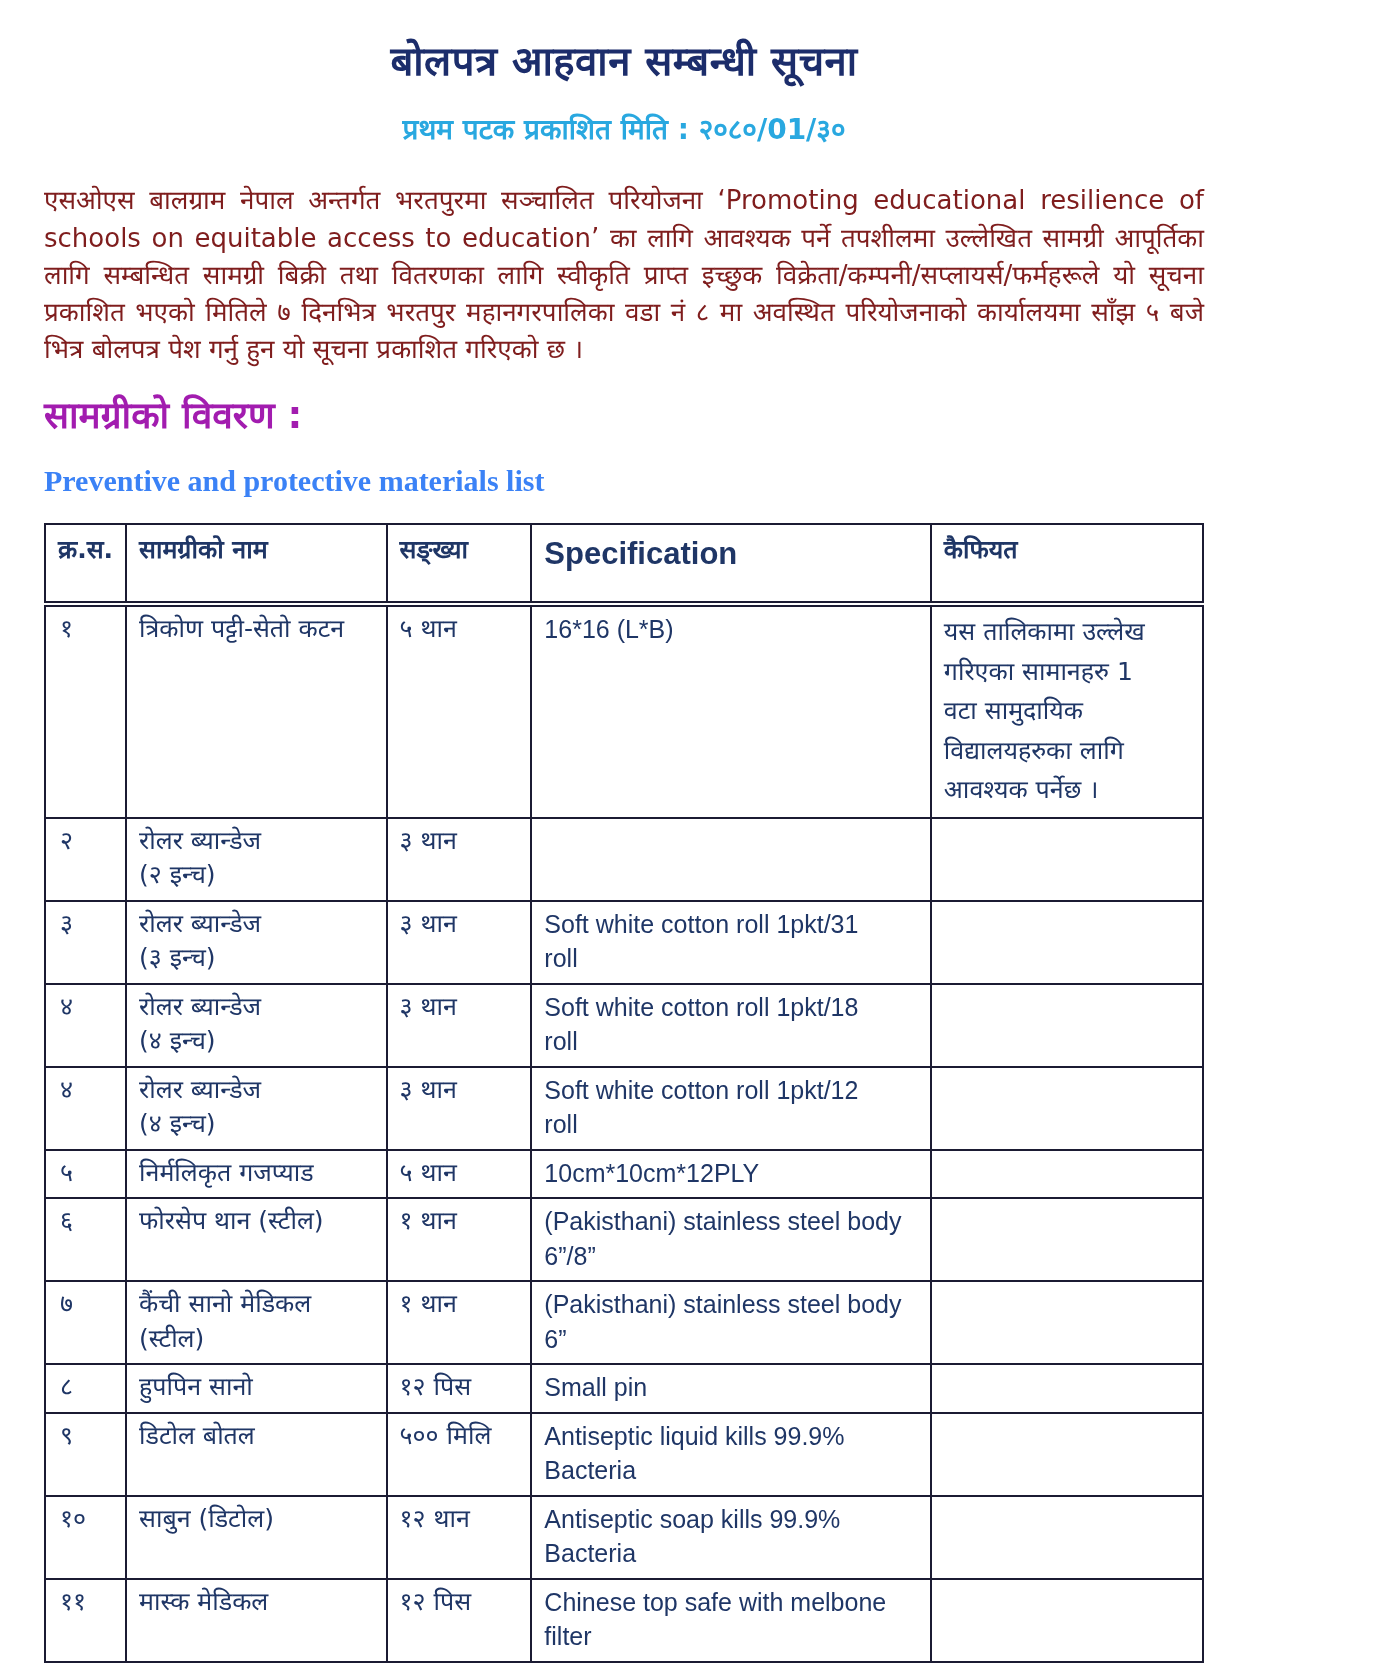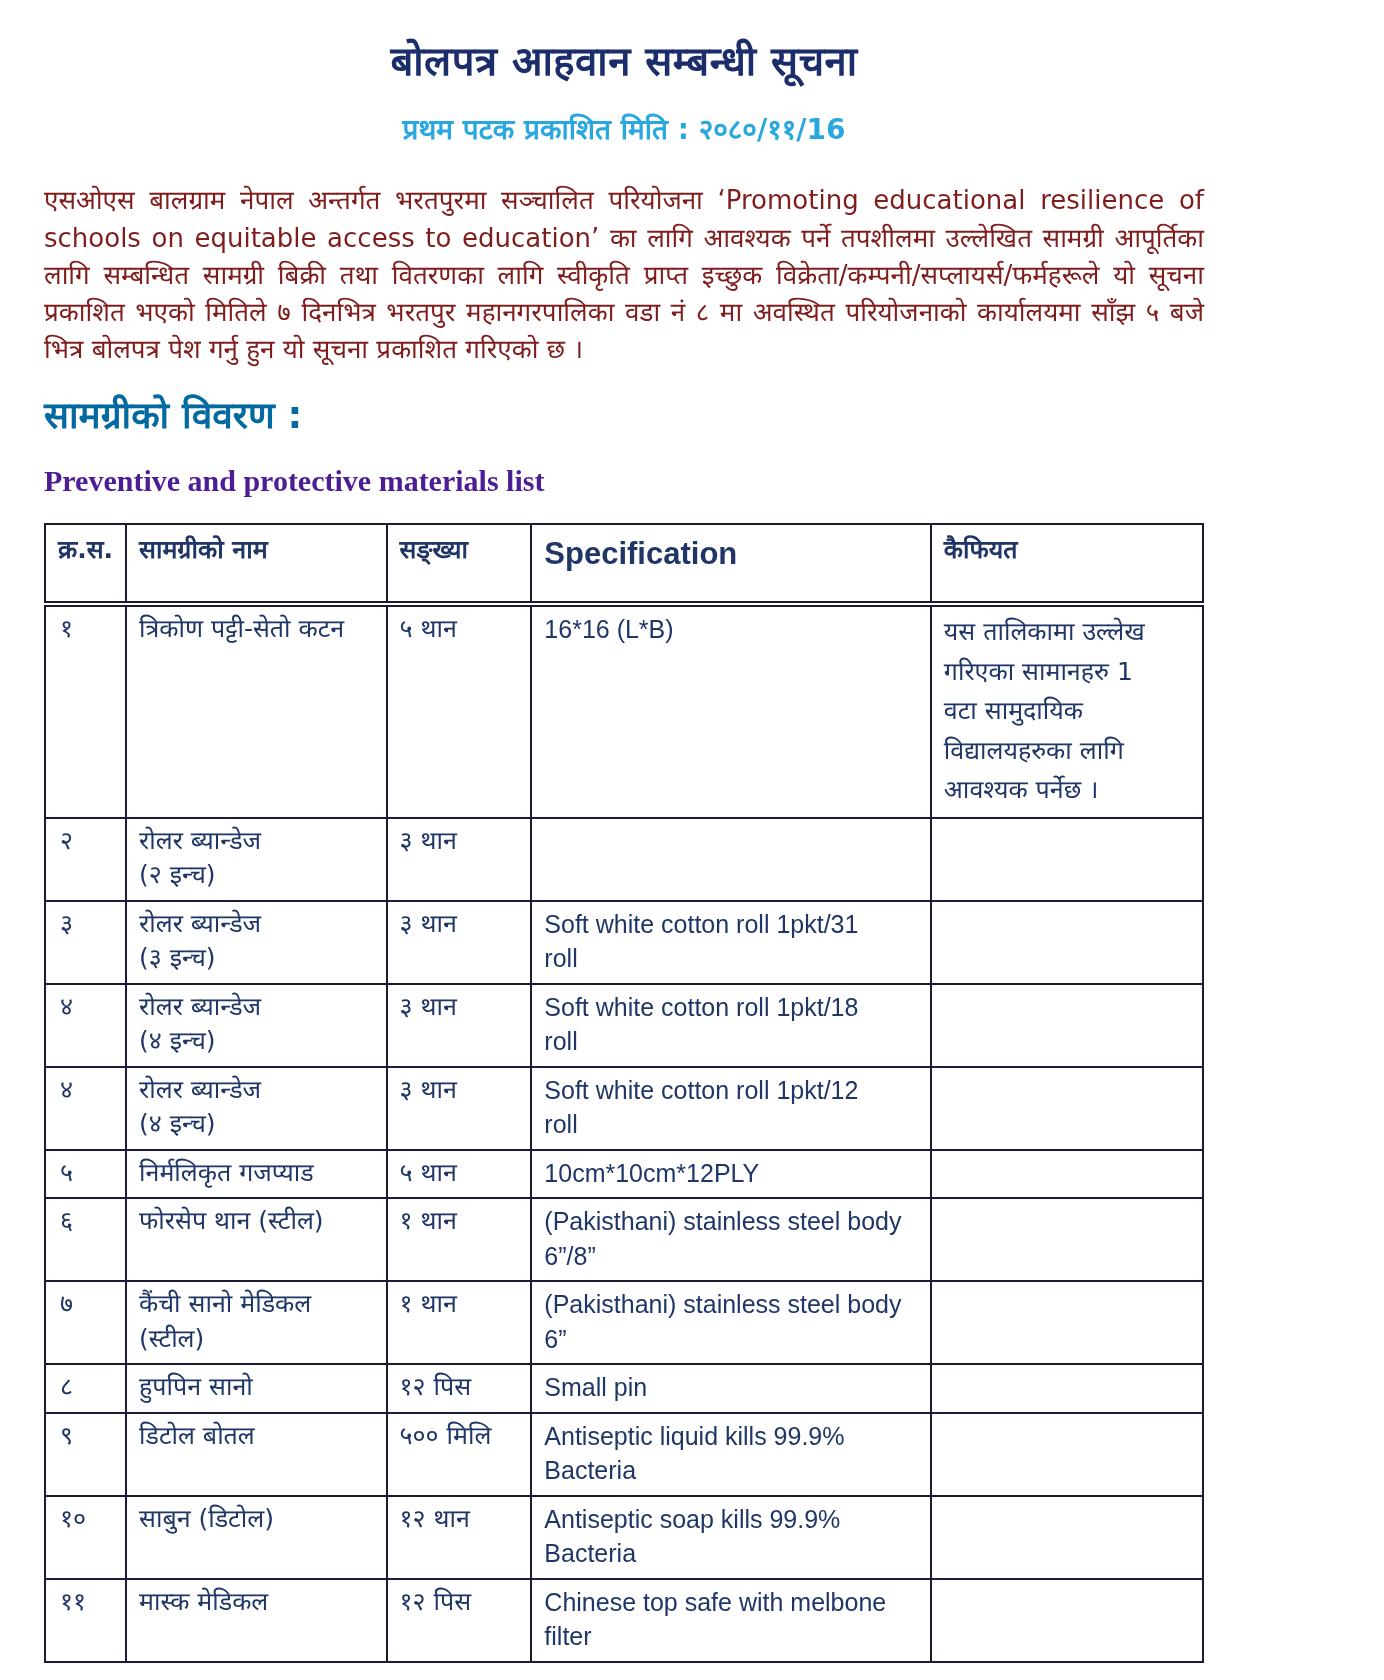--- a/index.html
+++ b/index.html
@@ -43,29 +43,29 @@
     font-size: 26px;
     line-height: 1.43;
     text-align: justify;
     color: #7f1d1d;
   }
   .materials-heading {
     margin: 14px 0 24px 0;
     font-size: 37px;
     line-height: 1.2;
     font-weight: bold;
-    color: #0369a1;
+    color: #a21caf;
   }
   .list-title {
     margin: 0 0 24px 0;
     font-family: "Liberation Serif", serif;
     font-size: 30px;
     line-height: 1.2;
     font-weight: bold;
-    color: #4c1d95;
+    color: #3b82f6;
   }
   table.materials-table {
     width: 100%;
     border-collapse: collapse;
     border: 1px solid #be185d;
     table-layout: fixed;
   }
   .materials-table th,
   .materials-table td {
     border: 2px solid #1b1b33;
@@ -99,21 +99,21 @@
     line-height: 1.58;
   }
 </style>
 </head>
 <body>
 
 <div class="page">
 
   <h1 class="notice-title">बोलपत्र आहवान सम्बन्धी सूचना</h1>
 
-  <div class="publish-date">प्रथम पटक प्रकाशित मिति : २०८०/११/16</div>
+  <div class="publish-date">प्रथम पटक प्रकाशित मिति : २०८०/01/३०</div>
 
   <p class="intro-paragraph">एसओएस बालग्राम नेपाल अन्तर्गत भरतपुरमा सञ्चालित परियोजना ‘Promoting educational resilience of schools on equitable access to education’ का लागि आवश्यक पर्ने तपशीलमा उल्लेखित सामग्री आपूर्तिका लागि सम्बन्धित सामग्री बिक्री तथा वितरणका लागि स्वीकृति प्राप्त इच्छुक विक्रेता/कम्पनी/सप्लायर्स/फर्महरूले यो सूचना प्रकाशित भएको मितिले ७ दिनभित्र भरतपुर महानगरपालिका वडा नं ८ मा अवस्थित परियोजनाको कार्यालयमा साँझ ५ बजे भित्र बोलपत्र पेश गर्नु हुन यो सूचना प्रकाशित गरिएको छ ।</p>
 
   <h2 class="materials-heading">सामग्रीको विवरण :</h2>
 
   <h3 class="list-title">Preventive and protective materials list</h3>
 
   <table class="materials-table">
     <colgroup>
       <col style="width:7%">

